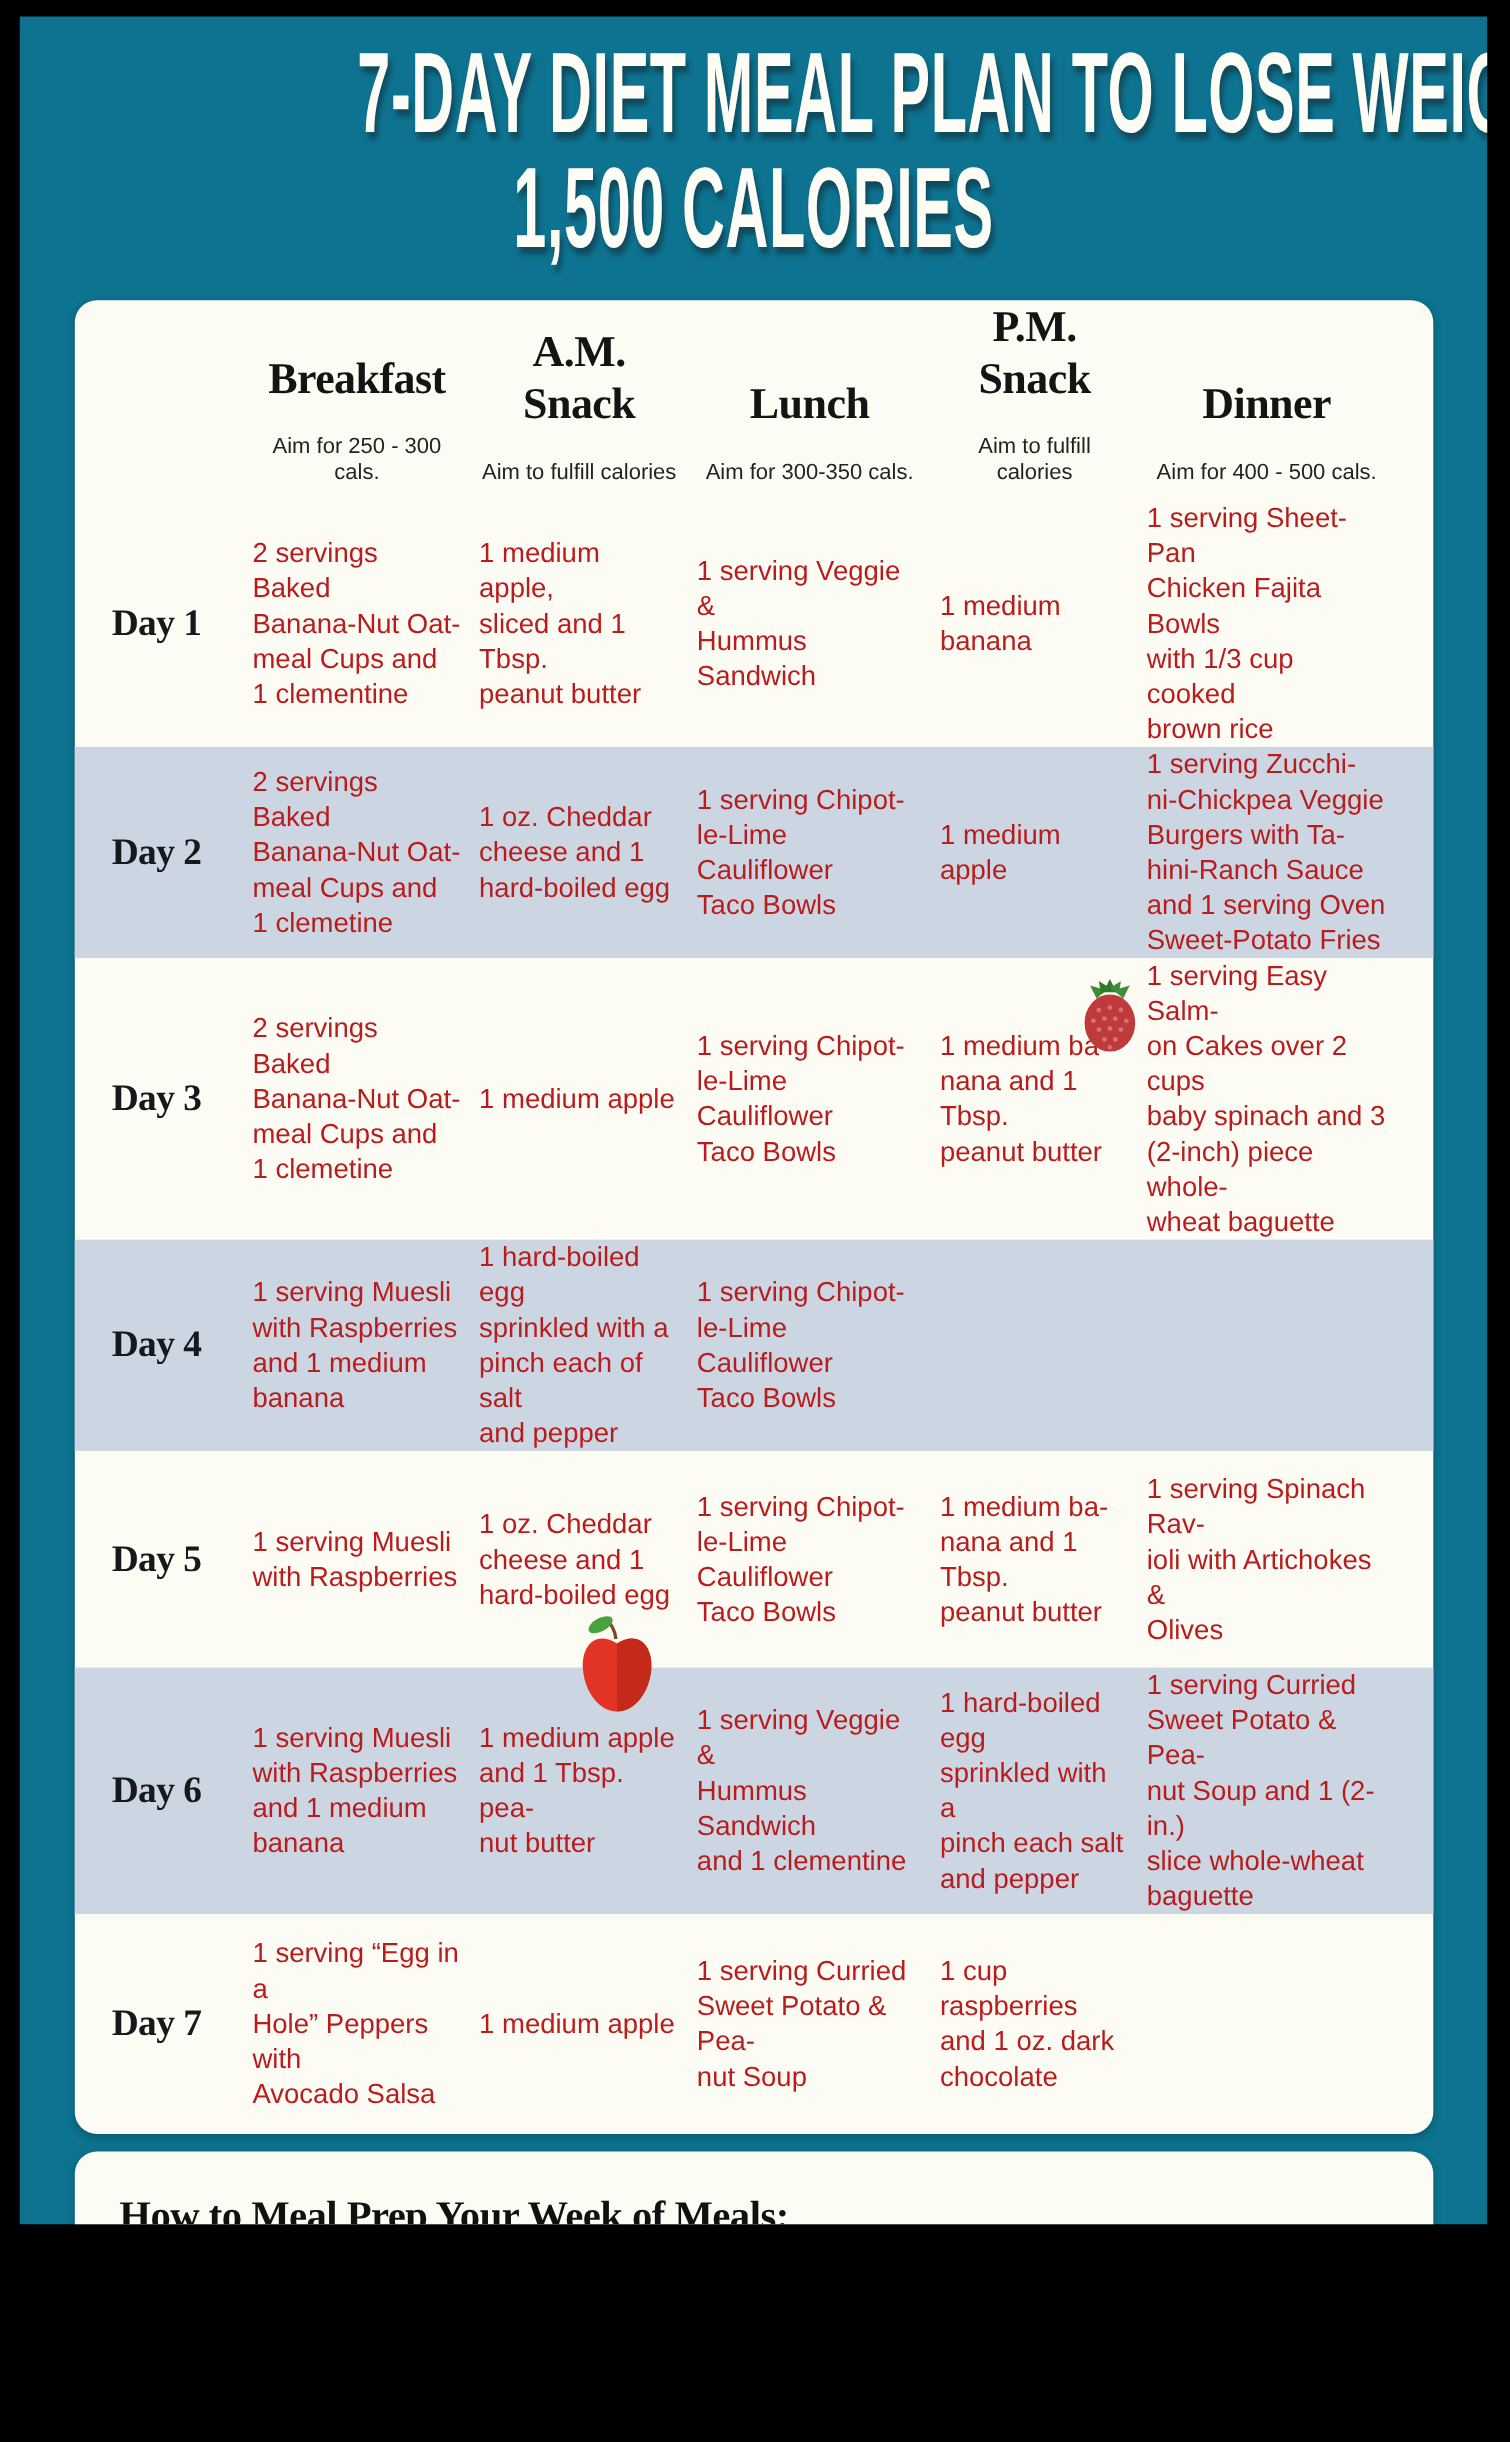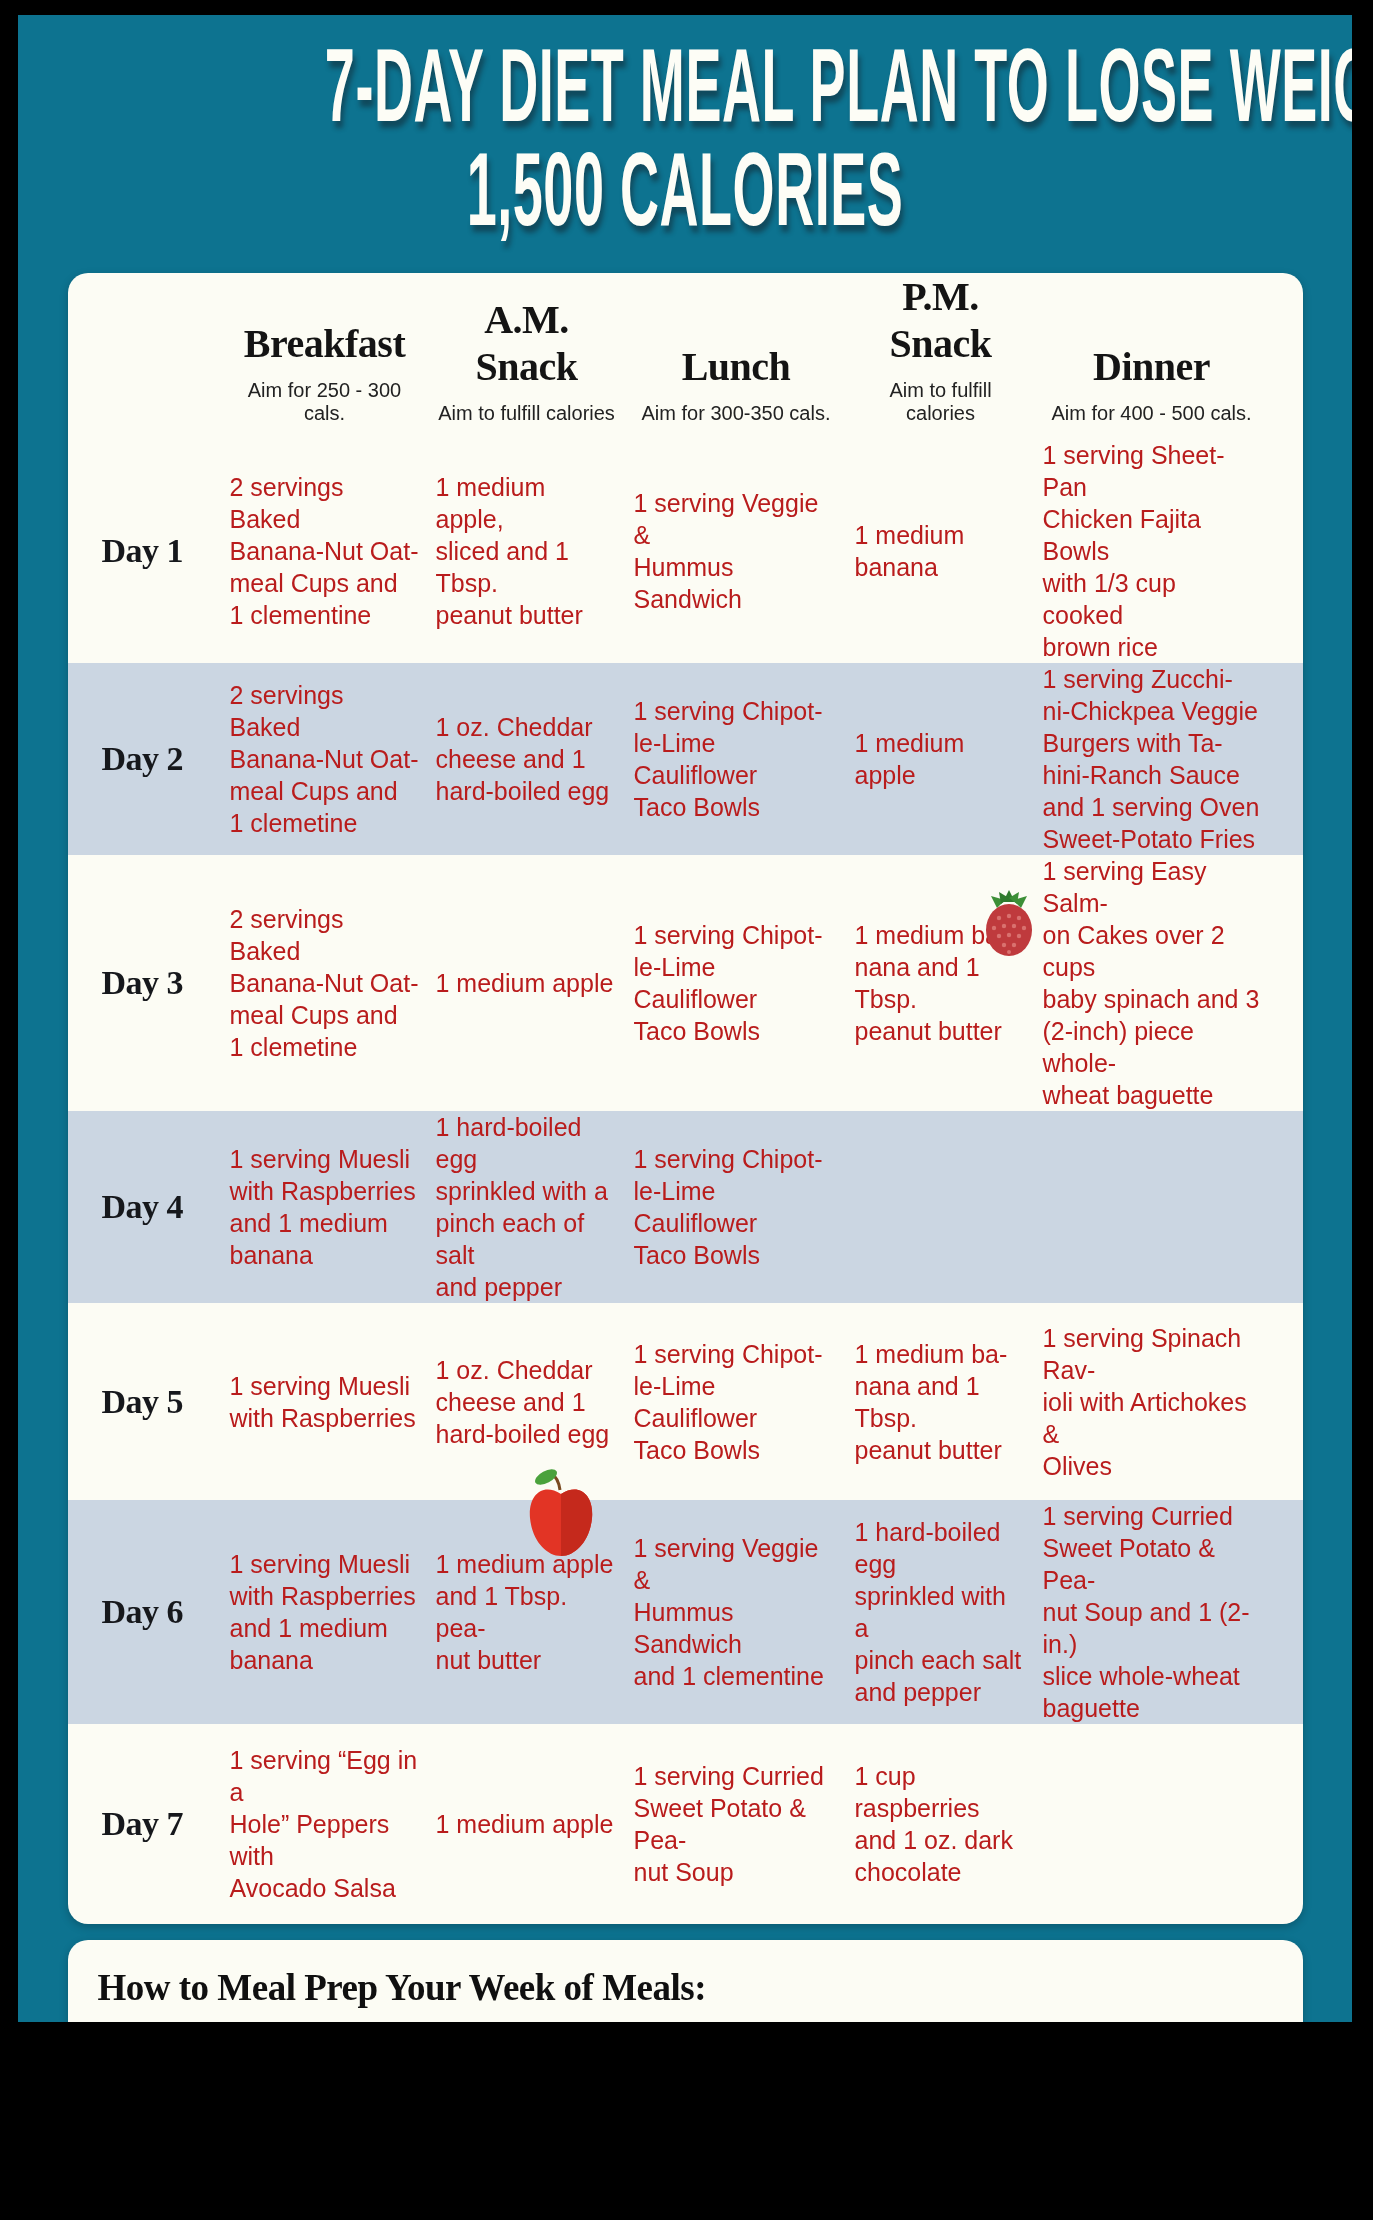--- a/index.html
+++ b/index.html
@@ -34,21 +34,21 @@
     grid-template-columns:112px 190px 182px 205px 172px 218px;
     column-gap:16px;padding:0 34px;align-items:center;
   }
   .trow.shaded{background:#cbd6e2;}
   .header-row{min-height:112px;align-items:end;padding-bottom:0;}
   .hcell{text-align:center;padding-bottom:14px;}
   .hname{
     font-family:"Liberation Serif", serif;font-weight:bold;font-size:40px;
     color:#141414;letter-spacing:-0.5px;
   }
-  .hsub{font-size:20px;color:#222;margin-top:12px;}
+  .hsub{font-size:20px;color:#222;margin-top:28px;}
   .day-label{
     font-family:"Liberation Serif", serif;font-weight:bold;font-size:34px;
     color:#16181c;letter-spacing:-0.5px;
   }
   .cell{
     font-size:25px;line-height:32px;color:#b91c1c;white-space:pre-line;
   }
   .r1{min-height:156px;}
   .r2{min-height:182px;}
   .r3{min-height:192px;}
@@ -56,21 +56,21 @@
   .r5{min-height:197px;}
   .r6{min-height:182px;}
   .r7{min-height:200px;border-radius:0 0 20px 20px;}
   
   .fruit{position:absolute;}
   .raspberry{left:915px;top:615px;width:52px;height:70px;}
   .apple{left:458px;top:1195px;width:70px;height:92px;}
   
   .prep-card{margin-top:16px;padding:26px 38px 34px 30px;box-sizing:border-box;min-height:200px;}
   .prep-title{
-    margin:0;font-family:"Liberation Serif", serif;font-weight:bold;
+    margin:11px;font-family:"Liberation Serif", serif;font-weight:bold;
     font-size:37px;color:#101010;letter-spacing:-0.5px;
   }
 </style>
 </head>
 <body>
 
 <div class="teal-panel">
 
   <h1 class="poster-title">
     <span class="title-line">7-DAY DIET MEAL PLAN TO LOSE WEIGHT:</span>

